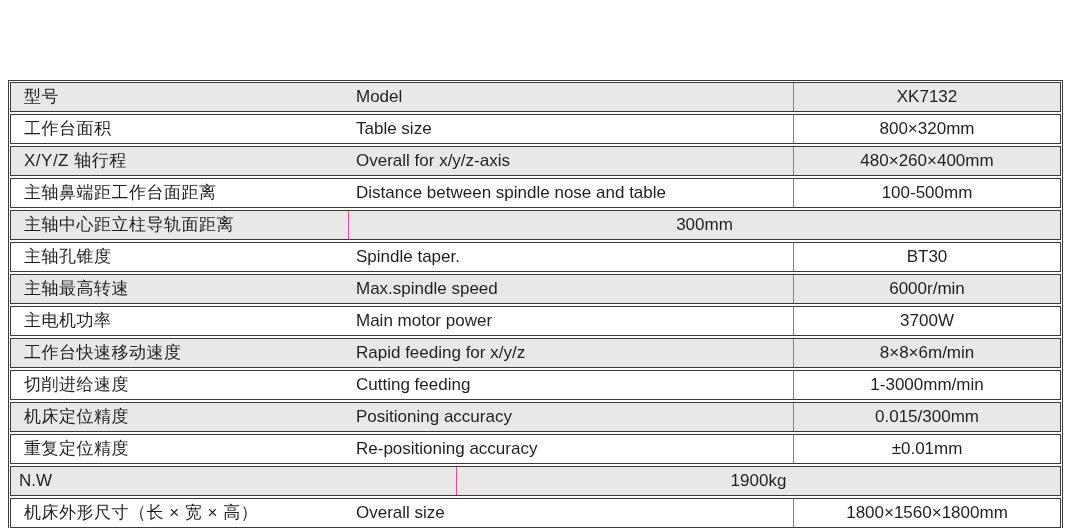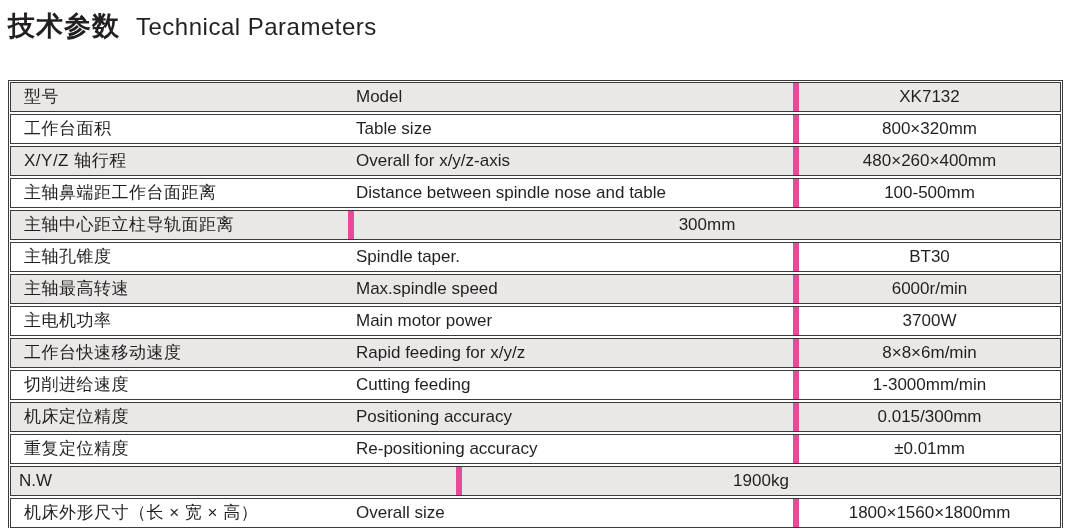--- a/index.html
+++ b/index.html
@@ -71,34 +71,30 @@
     width: 337px;
     padding-left: 13px;
     letter-spacing: 0.5px;
   }
   .cell.en {
     width: 445px;
     padding-left: 8px;
   }
   .cell.val {
     flex: 1;
-    border-left: 6px solid #ec4899;
+    border-left: 1px solid #ec4899;
     justify-content: center;
     text-align: center;
   }
 </style>
 </head>
 <body>
 
 <div class="page">
 
-  <div class="title-bar">
-    <span class="title-zh">技术参数</span>
-    <span class="title-en">Technical Parameters</span>
-  </div>
 
   <div class="spec-table" id="spec-table">
     <div class="row alt">
       <div class="cell zh">型号</div>
       <div class="cell en">Model</div>
       <div class="cell val">XK7132</div>
     </div>
 
     <div class="row">
       <div class="cell zh">工作台面积</div>

